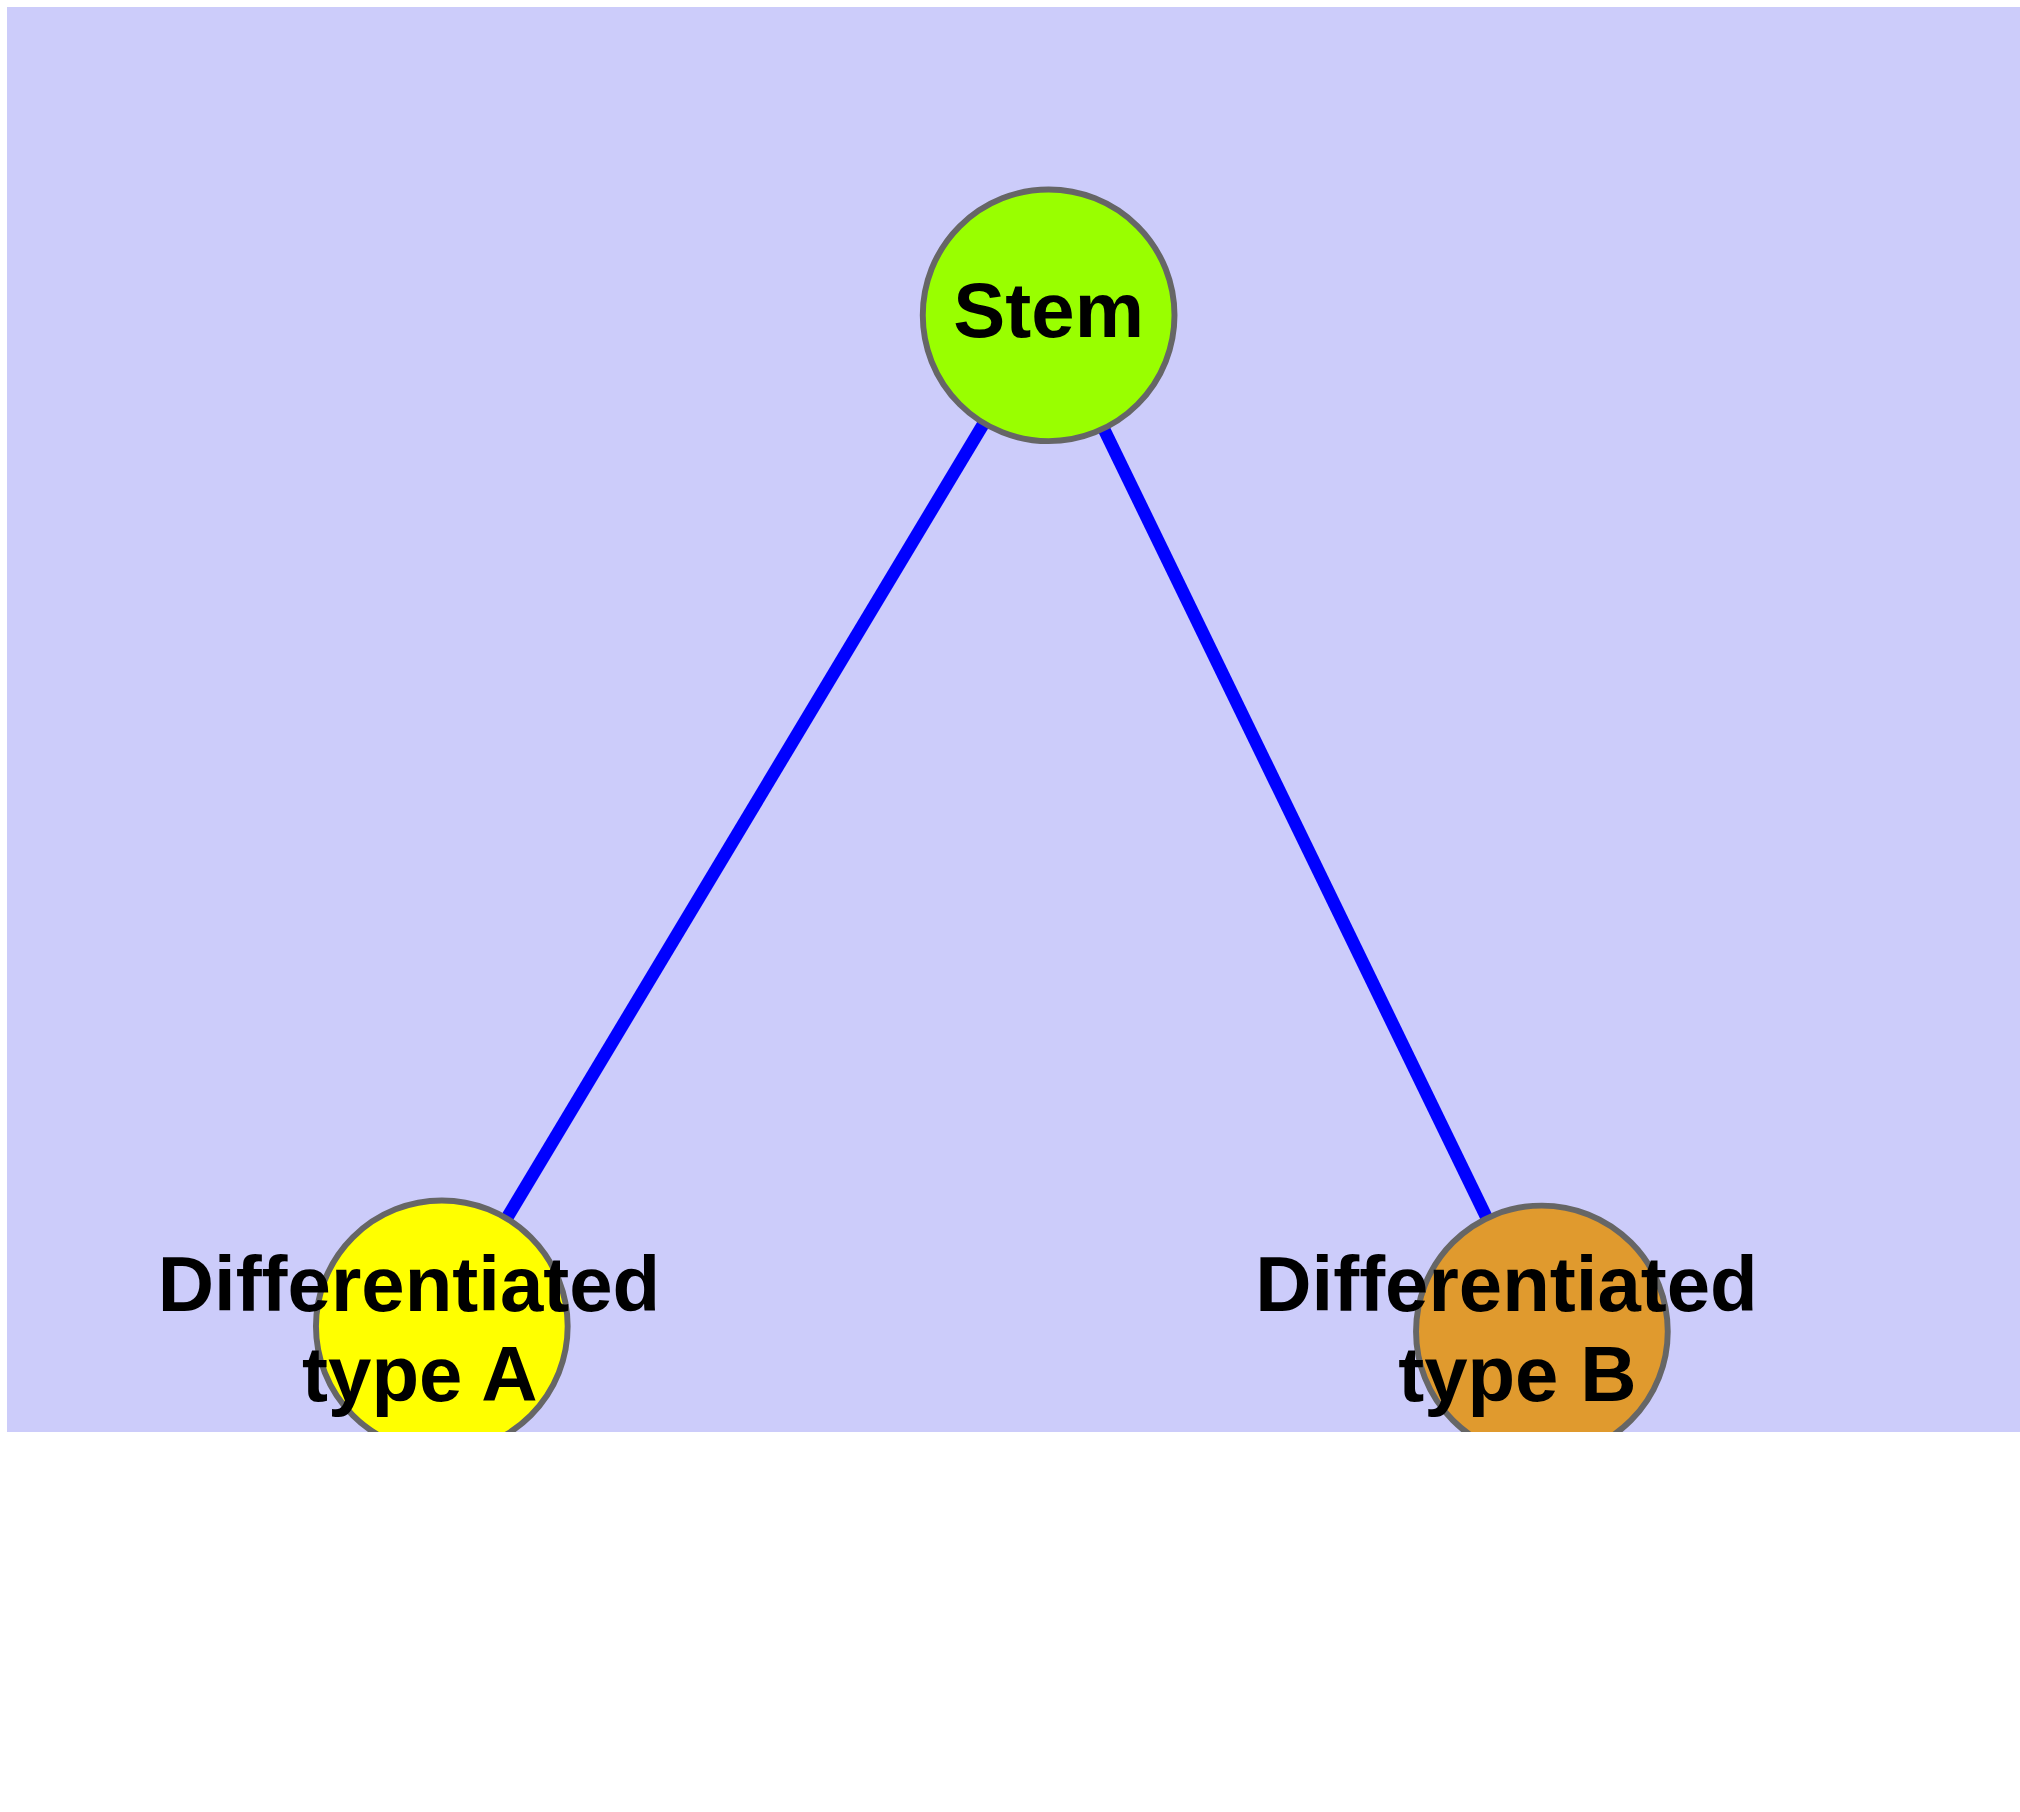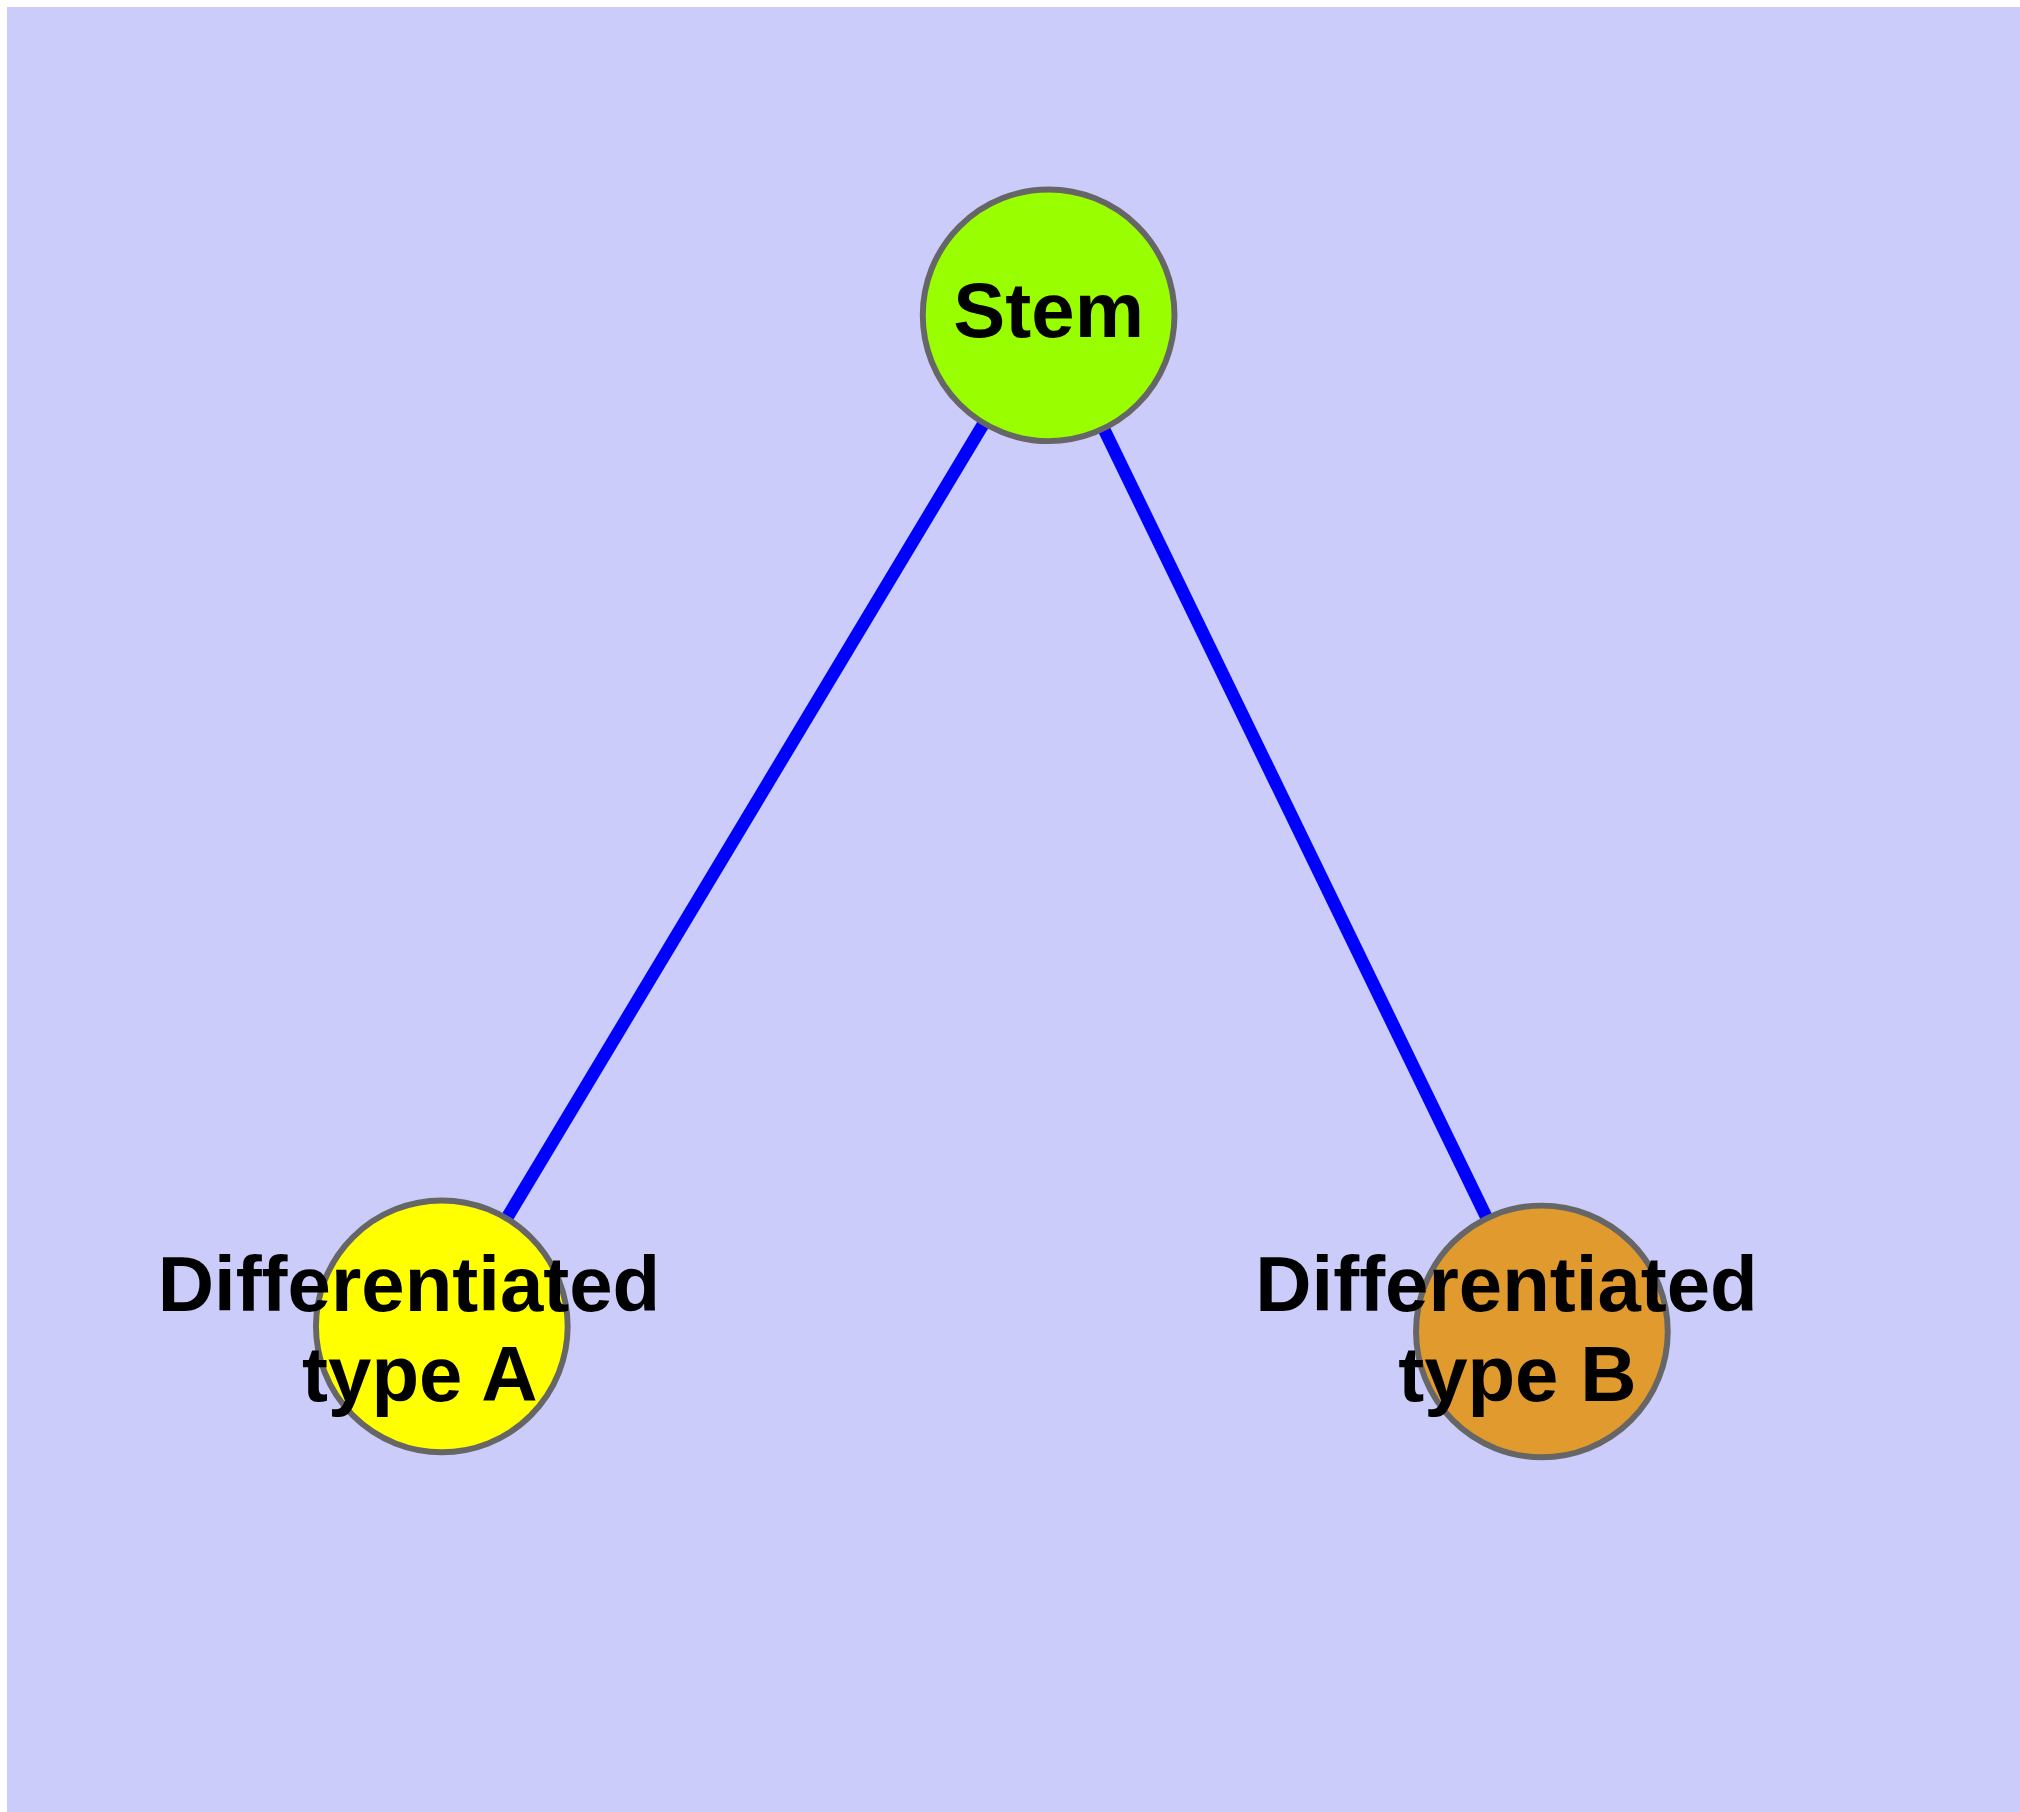--- a/index.html
+++ b/index.html
@@ -3,21 +3,21 @@
 <meta charset="utf-8">
 <style>
   html, body {
     margin: 0;
     padding: 0;
     background: #ffffff;
   }
   #canvas {
     position: relative;
     width: 2021px;
-    height: 1812px;
+    height: 1432px;
     overflow: hidden;
     background: #ffffff;
     font-family: "Liberation Sans", "DejaVu Sans", sans-serif;
   }
   #plot-bg {
     position: absolute;
     left: 6.8px;
     top: 6.8px;
     width: 2014px;
     height: 1805px;

